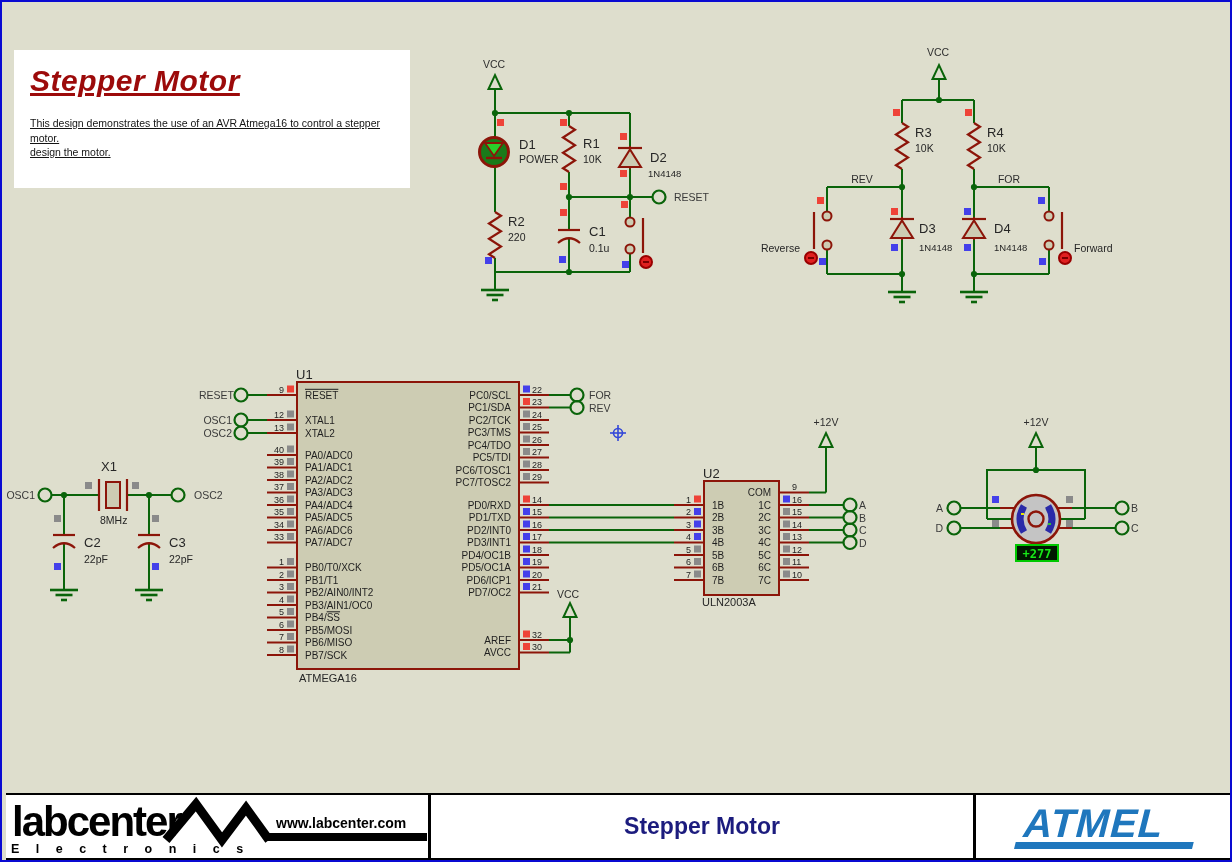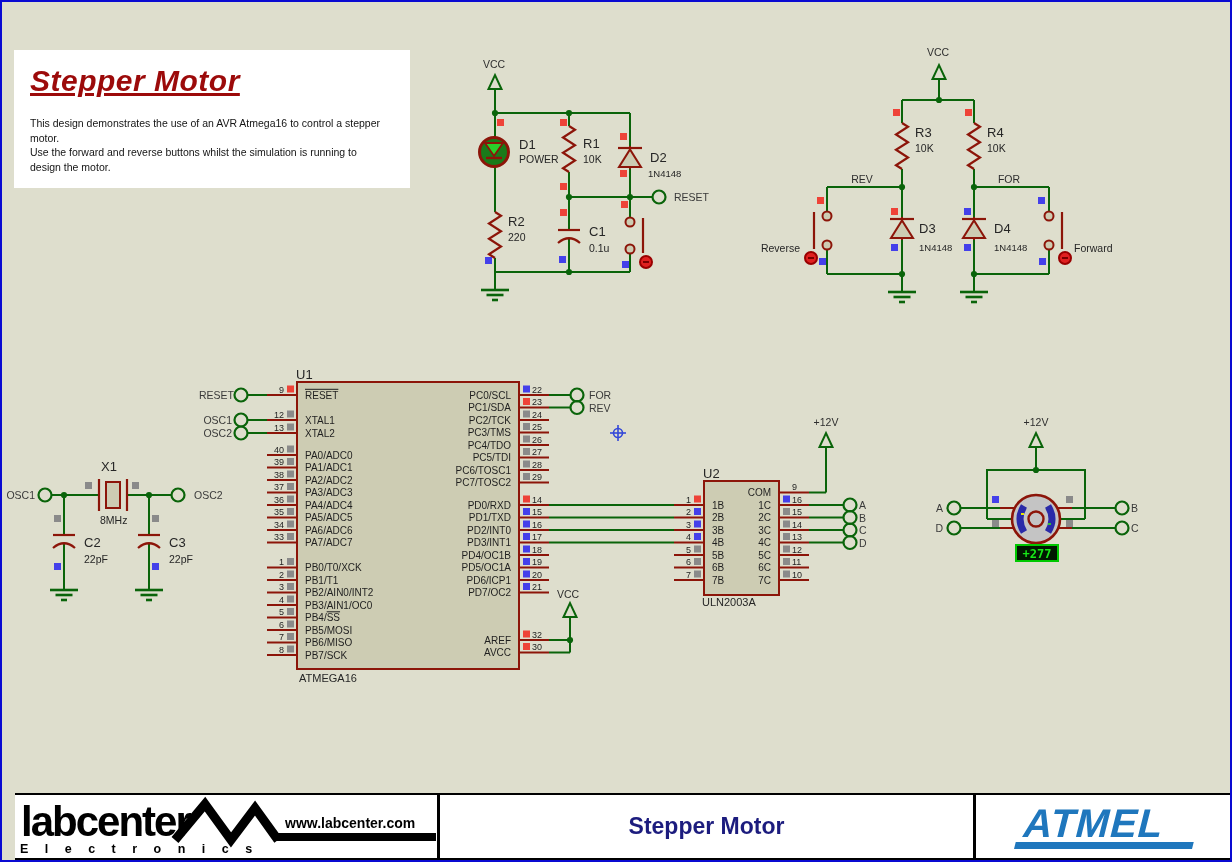--- a/index.html
+++ b/index.html
@@ -26,23 +26,23 @@
   .dot{fill:#0a640a;}
   .pwr{stroke:#0a640a;stroke-width:2;fill:none;}
   .gnd{stroke:#0a640a;stroke-width:2.6;fill:none;}
   .sq-r{fill:#ee4338;}
   .sq-b{fill:#4440ea;}
   .sq-g{fill:#8a8a8a;}
   .origin{stroke:#3448d8;stroke-width:1.6;fill:none;}
   
   .tblock{position:absolute;left:12px;top:48px;width:396px;height:138px;background:#ffffff;}
   .tblock h1{margin:14px 0 0 16px;font-size:30px;font-style:italic;font-weight:bold;color:#9c0a0a;text-decoration:underline;letter-spacing:.5px;}
-  .tblock .desc{margin:18px 0 16px 16px;font-size:10.5px;line-height:14.5px;color:#141414;}
+  .tblock .desc{margin:18px 0 16px 16px;font-size:10.5px;line-height:14.5px;color:#141414;text-decoration:underline;}
   
-  .footer{position:absolute;left:13px;right:0;bottom:0;height:63px;background:#ffffff;border-top:2px solid #000;border-bottom:2px solid #000;display:flex;}
+  .footer{position:absolute;left:4px;right:0;bottom:0;height:63px;background:#ffffff;border-top:2px solid #000;border-bottom:2px solid #000;display:flex;}
   .f-cell{height:100%;box-sizing:border-box;}
   .f-logo{width:425px;border-right:3px solid #000;position:relative;}
   .f-title{flex:1;display:flex;align-items:center;justify-content:center;border-right:3px solid #000;}
   .f-title span{font-size:23px;font-weight:bold;color:#1c1c7e;}
   .f-atmel{width:254px;display:flex;align-items:center;justify-content:center;}
   .lb-brand{font-size:42px;font-weight:bold;letter-spacing:-2px;fill:#000;}
   .lb-url{font-size:14px;font-weight:bold;fill:#000;}
   .lb-sub{font-size:12.5px;font-weight:bold;letter-spacing:6.5px;fill:#000;}
   .lb-zig{stroke:#000;stroke-width:9;fill:none;}
   .atmel-text{font-size:40px;font-weight:bold;fill:#1f77bd;letter-spacing:1px;}
@@ -691,21 +691,20 @@
     <text x="941" y="510" text-anchor="end" class="t-term">A</text>
     <text x="941" y="530" text-anchor="end" class="t-term">D</text>
     <text x="1129" y="510" class="t-term">B</text>
     <text x="1129" y="530" class="t-term">C</text>
   </svg>
 
   <div class="tblock">
     <h1>Stepper Motor</h1>
     <div class="desc">
       <div>This design demonstrates the use of an AVR Atmega16 to control a stepper motor.</div>
-      <div>Use the forward and reverse buttons whilst the simulation is running to</div>
       <div>design the motor.</div>
     </div>
   </div>
 
   <div class="footer">
     <div class="f-cell f-logo">
       <svg width="423" height="61" viewBox="0 0 423 61">
         <text x="6" y="41" class="lb-brand">labcenter</text>
         <polyline points="160,45 190,9 216,45 240,13 263,45" class="lb-zig"></polyline>
         <rect x="261" y="38" width="160" height="8" fill="#000"></rect>

